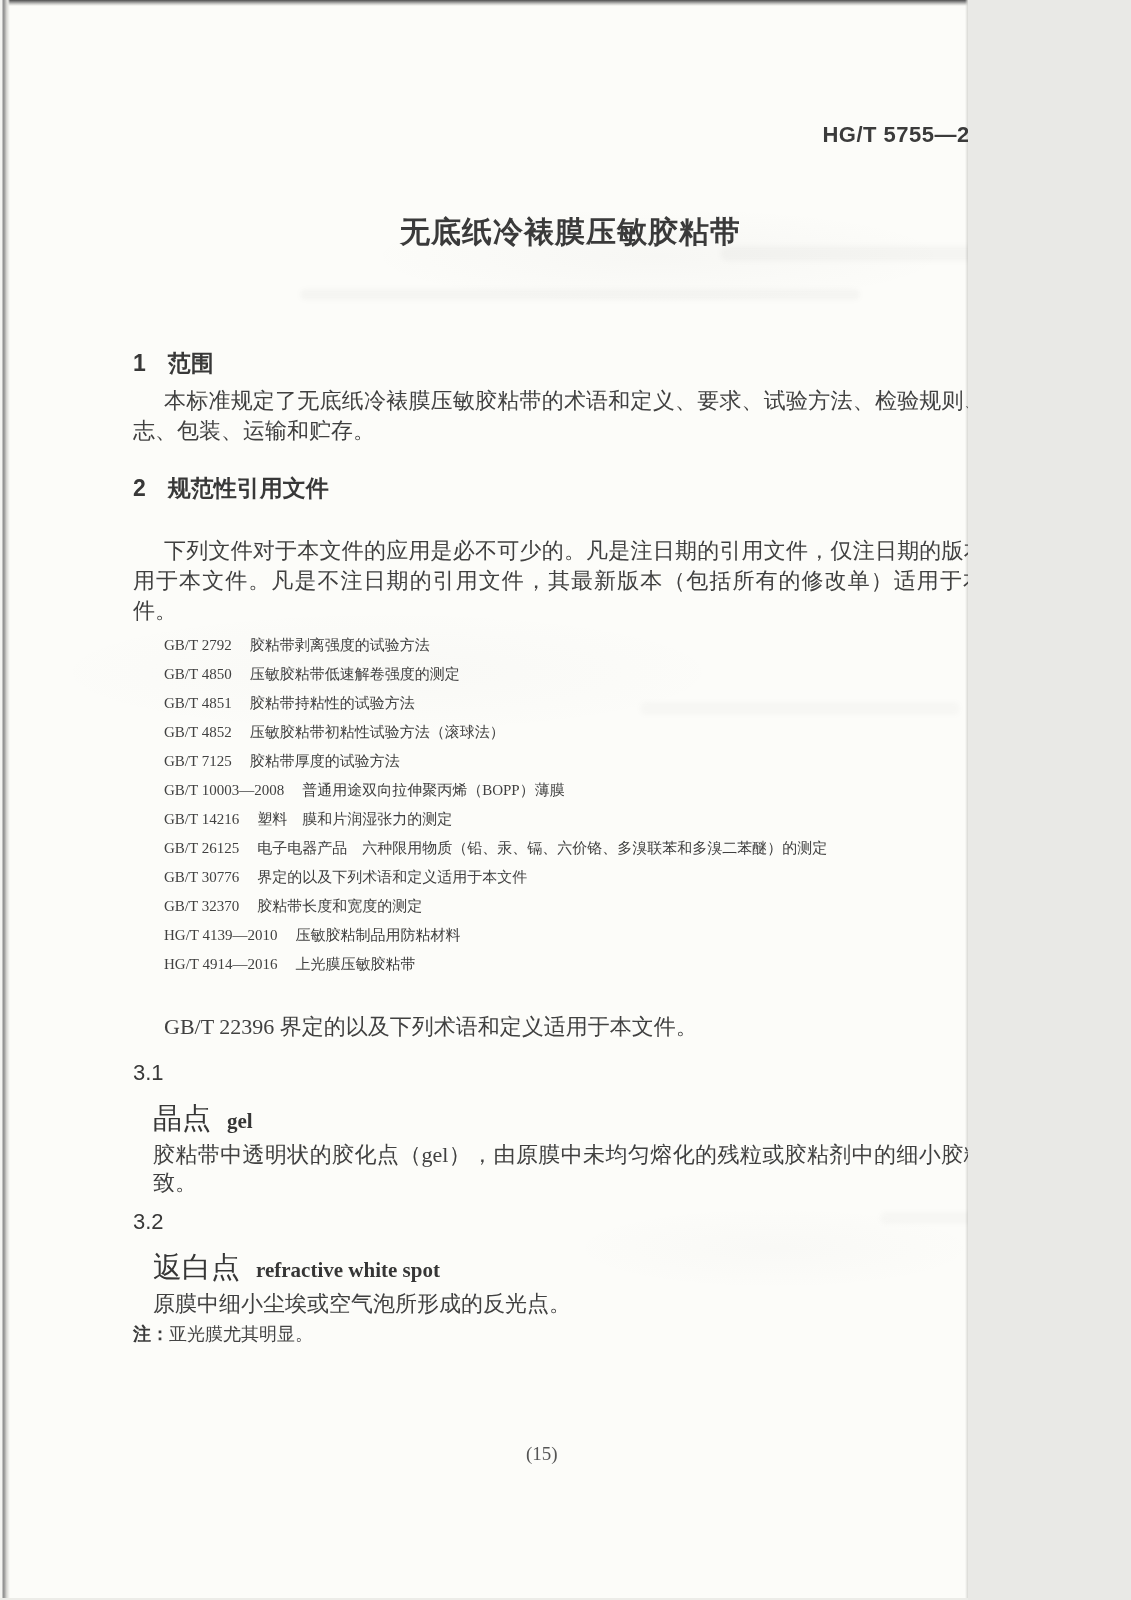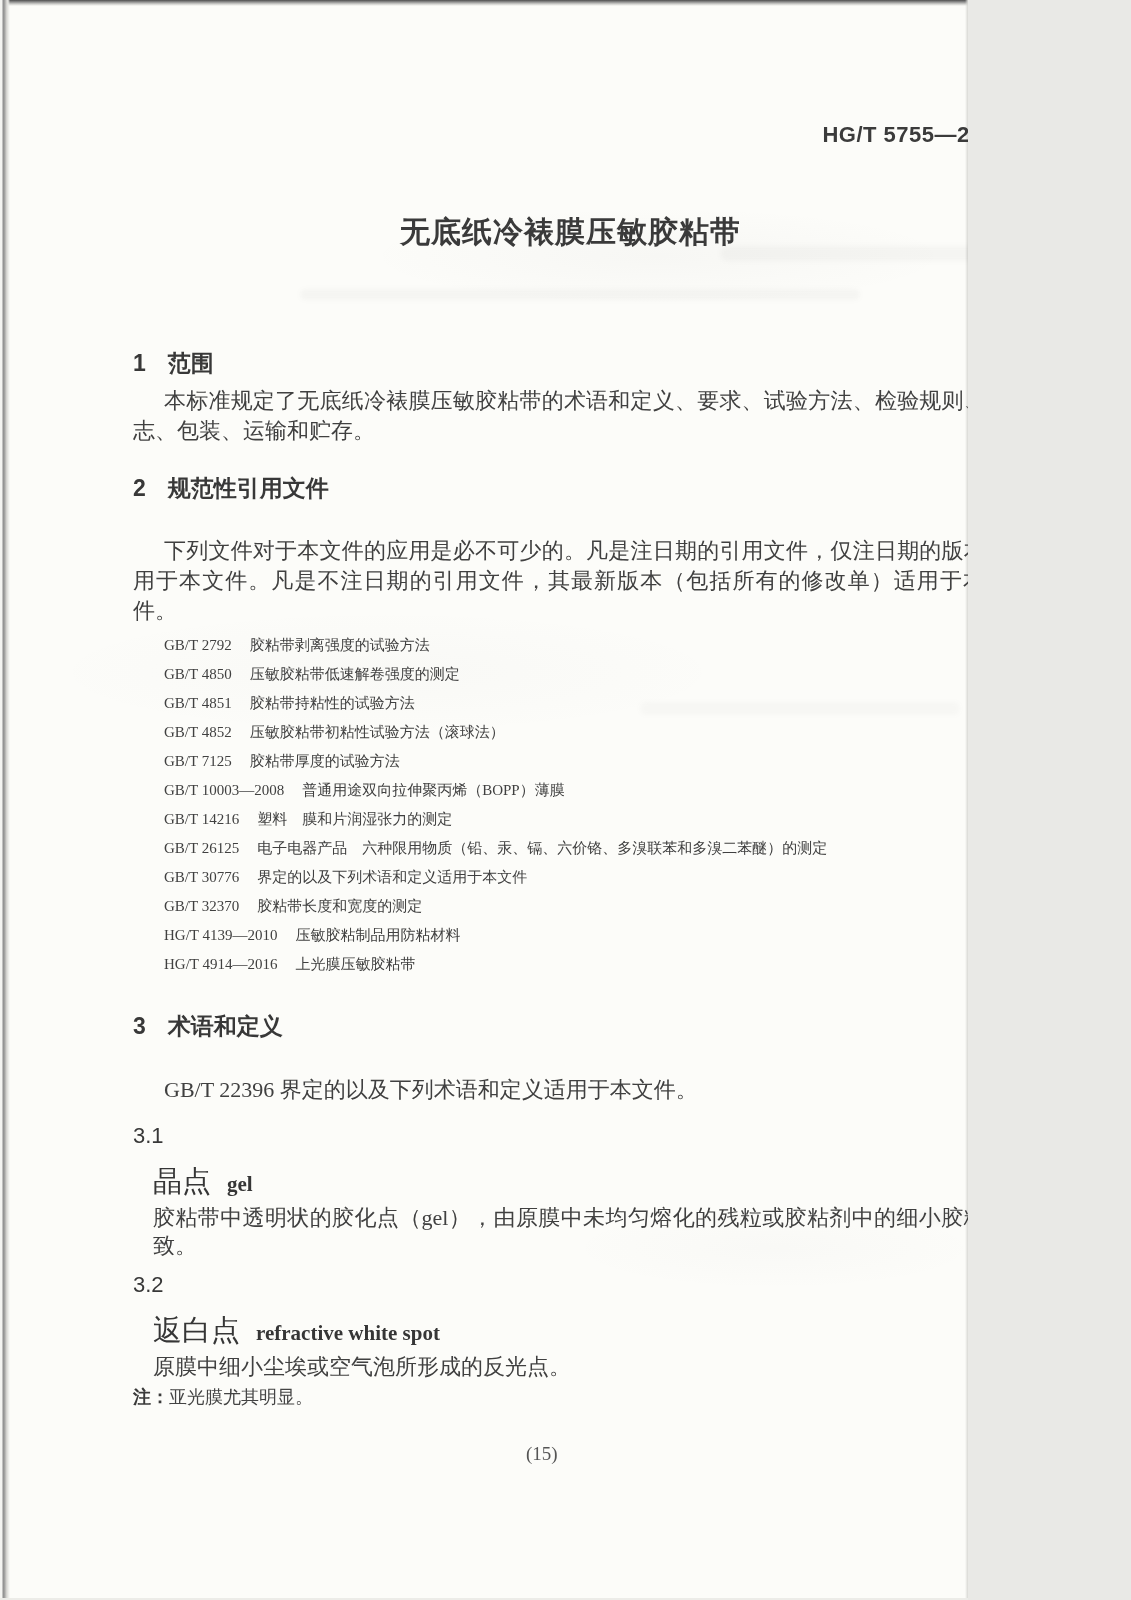--- a/index.html
+++ b/index.html
@@ -130,23 +130,20 @@
       <p class="ref"><span class="ref-code">GB/T 7125</span><span class="ref-title">胶粘带厚度的试验方法</span></p>
       <p class="ref"><span class="ref-code">GB/T 10003—2008</span><span class="ref-title">普通用途双向拉伸聚丙烯（BOPP）薄膜</span></p>
       <p class="ref"><span class="ref-code">GB/T 14216</span><span class="ref-title">塑料　膜和片润湿张力的测定</span></p>
       <p class="ref"><span class="ref-code">GB/T 26125</span><span class="ref-title">电子电器产品　六种限用物质（铅、汞、镉、六价铬、多溴联苯和多溴二苯醚）的测定</span></p>
       <p class="ref"><span class="ref-code">GB/T 30776</span><span class="ref-title">界定的以及下列术语和定义适用于本文件</span></p>
       <p class="ref"><span class="ref-code">GB/T 32370</span><span class="ref-title">胶粘带长度和宽度的测定</span></p>
       <p class="ref"><span class="ref-code">HG/T 4139—2010</span><span class="ref-title">压敏胶粘制品用防粘材料</span></p>
       <p class="ref"><span class="ref-code">HG/T 4914—2016</span><span class="ref-title">上光膜压敏胶粘带</span></p>
     </div>
 
-    <div class="sec-heading h3-terms">
-      <span class="sec-num">3</span><span>术语和定义</span>
-    </div>
     <p class="para intro3">GB/T 22396 界定的以及下列术语和定义适用于本文件。</p>
 
     <div>
       <div class="term-num">3.1</div>
       <div class="term-line">
         <span class="term-zh">晶点</span><span class="term-en">gel</span>
       </div>
       <p class="term-def">胶粘带中透明状的胶化点（gel），由原膜中未均匀熔化的残粒或胶粘剂中的细小胶粒导致。</p>
     </div>
 

